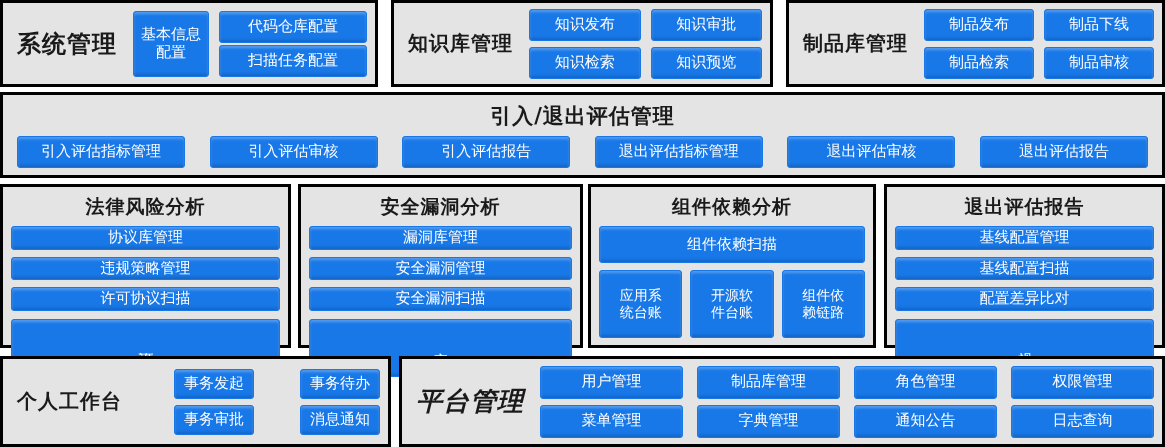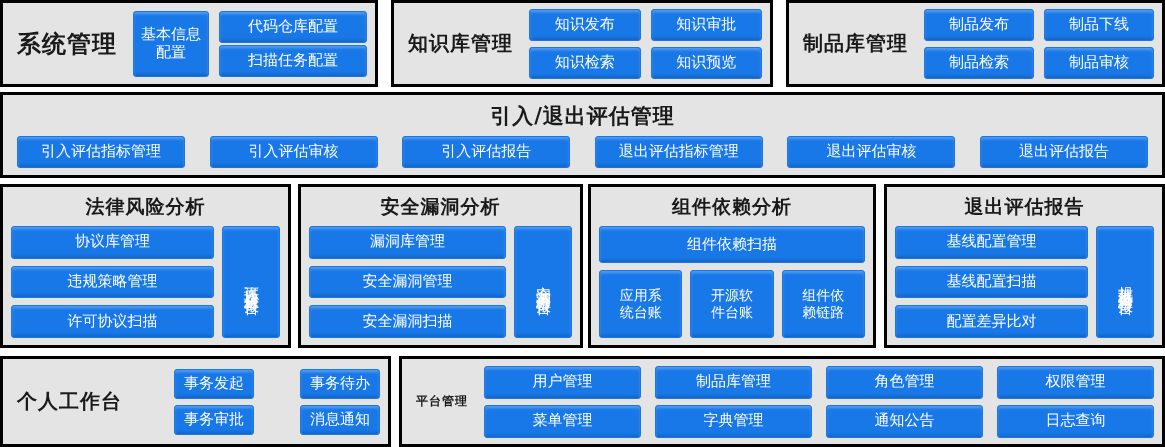--- a/index.html
+++ b/index.html
@@ -122,21 +122,21 @@
 
   
   #panel-legal  { left: 0px;   top: 184px; width: 291px; height: 164px; }
   #panel-vuln   { left: 298px; top: 184px; width: 285px; height: 164px; }
   #panel-comp   { left: 588px; top: 184px; width: 288px; height: 164px; }
   #panel-tech   { left: 884px; top: 184px; width: 281px; height: 164px; }
 
   .analysis-body {
     flex: 1 1 auto;
     display: flex;
-    flex-direction: row;
+    flex-direction: column;
     gap: 8px;
   }
   .analysis-col-main {
     flex: 1 1 auto;
     display: flex;
     flex-direction: column;
     gap: 7px;
   }
   .analysis-col-main .btn { flex: 1 1 0; }
   .analysis-side { flex: 0 0 58px; }
@@ -144,21 +144,21 @@
   #panel-comp .scan-btn { height: 37px; }
   #panel-comp .triple { display: flex; gap: 8px; flex: 1 1 auto; }
   #panel-comp .triple .btn { flex: 1 1 0; font-size: 14px; }
 
   
   #panel-personal { left: 0px;   top: 356px; width: 391px; height: 91px; }
   #panel-platform { left: 399px; top: 356px; width: 766px; height: 91px; }
 
   #panel-personal .panel-title { font-size: 20px; }
   #panel-personal .btn-row .btn { flex: 1 1 0; height: 30px; margin-left: 36px; }
-  #panel-platform .panel-title { font-size: 12px; }
+  #panel-platform .panel-title { font-size: 26px; font-style: italic; }
   #panel-platform .btn-row { gap: 14px; }
   #panel-platform .btn-row .btn { flex: 1 1 0; height: 33px; }
 </style>
 </head>
 <body>
 
 <div class="board">
 
   <div class="panel panel-side" id="panel-system">
     <div class="panel-title">系统管理</div>

